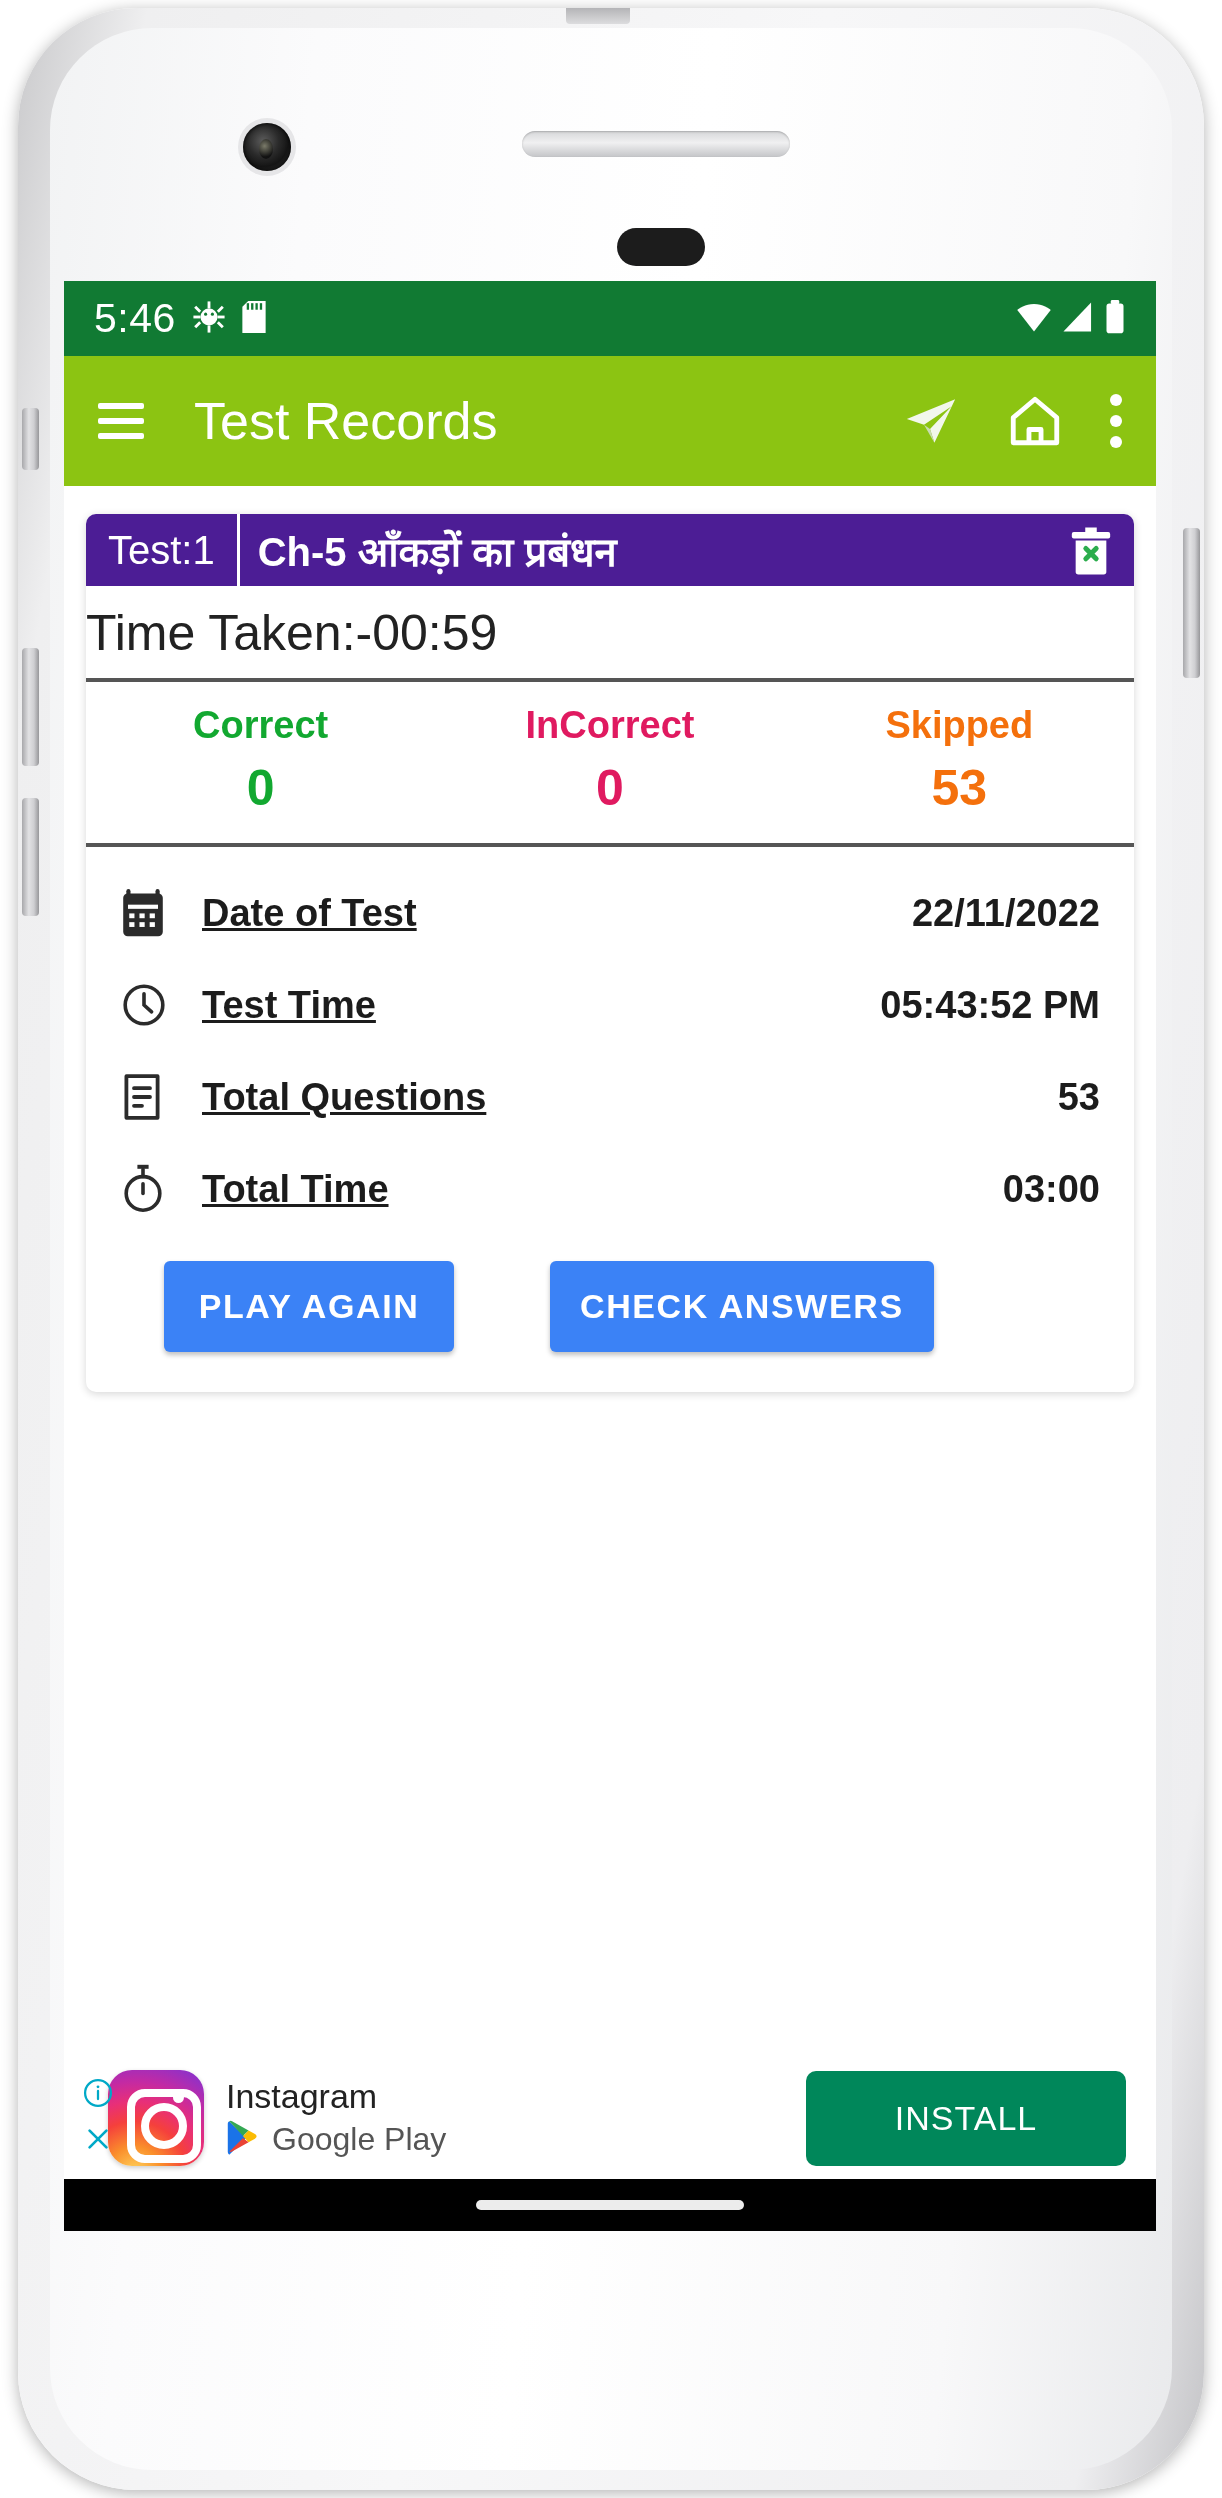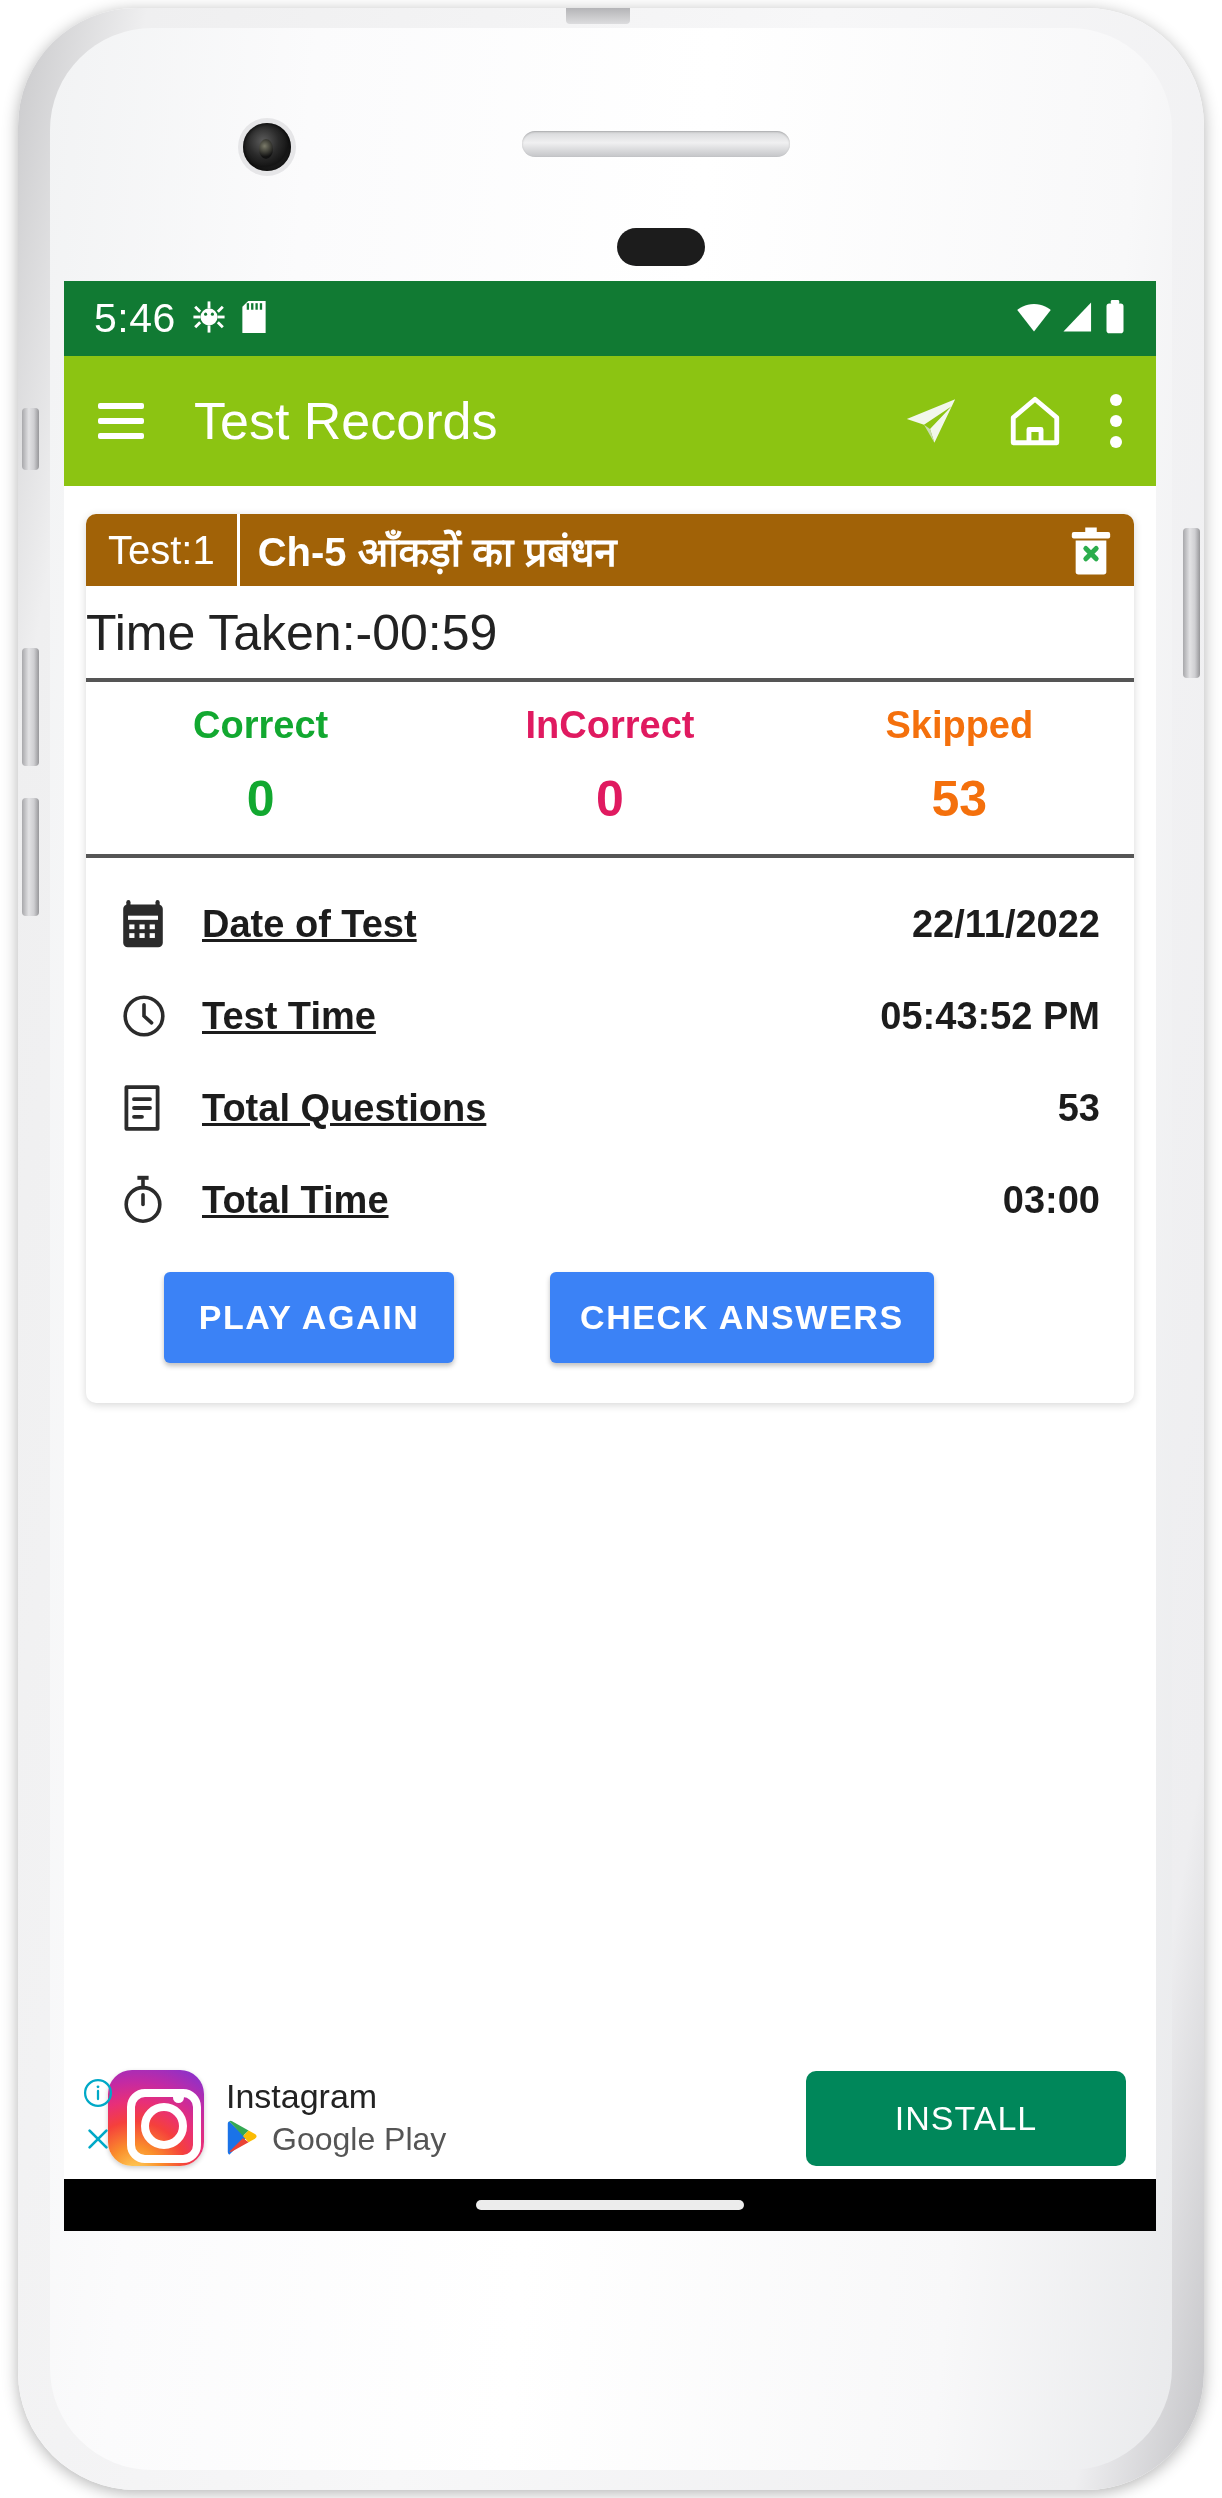--- a/index.html
+++ b/index.html
@@ -132,21 +132,21 @@
     left: 22px;
     top: 28px;
     width: 1048px;
     background: #ffffff;
     border-radius: 10px;
     box-shadow: 0 2px 9px rgba(0,0,0,0.16);
     overflow: hidden;
   }
 
   .card-head {
-    background: #a16207;
+    background: #4c1d95;
     display: flex;
     align-items: stretch;
     height: 72px;
   }
   .test-no {
     display: flex; align-items: center; justify-content: center;
     padding: 0 22px;
     color: #fff; font-size: 40px;
     border-right: 3px solid #ffffff;
     white-space: nowrap;
@@ -169,21 +169,21 @@
     padding: 18px 0 16px;
     border-bottom: 4px solid #555;
   }
 
   .score-row {
     display: flex;
     border-bottom: 4px solid #555;
     padding: 22px 0 26px;
   }
   .score-col { flex: 1; text-align: center; }
-  .score-label { font-size: 38px; font-weight: bold; margin-bottom: 23px; }
+  .score-label { font-size: 38px; font-weight: bold; margin-bottom: 12px; }
   .score-value { font-size: 50px; font-weight: bold; }
 
   .detail-list { padding: 20px 34px 0 34px; }
   .detail-row {
     display: flex; align-items: center;
     height: 92px;
   }
   .detail-icon { width: 82px; display: flex; align-items: center; }
   .detail-label { font-size: 38px; font-weight: bold; color: #1c1c1c; text-decoration: underline; }
   .detail-value { margin-left: auto; font-size: 38px; font-weight: bold; color: #1c1c1c; }

